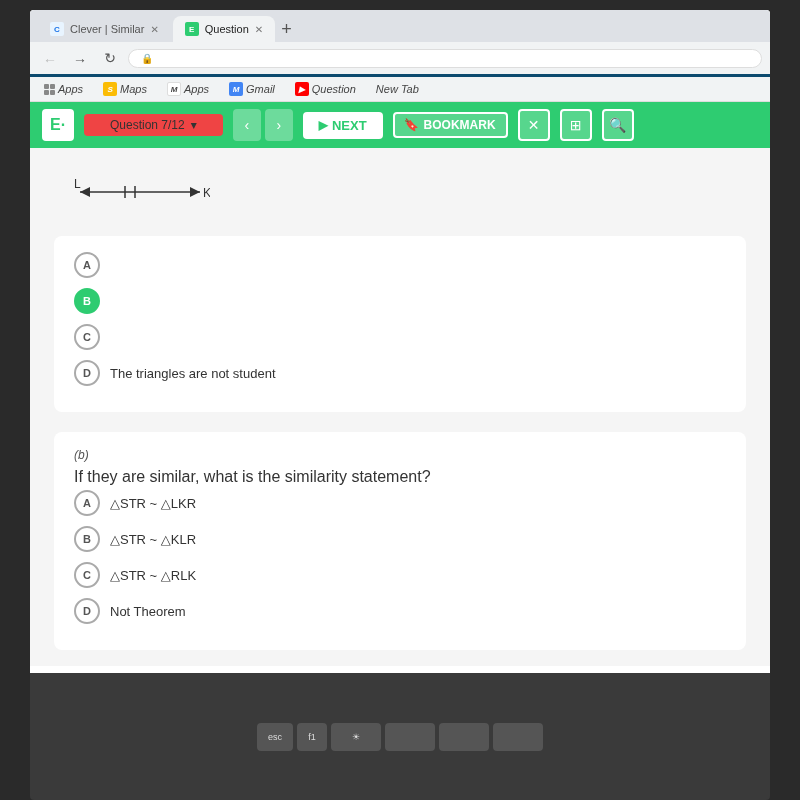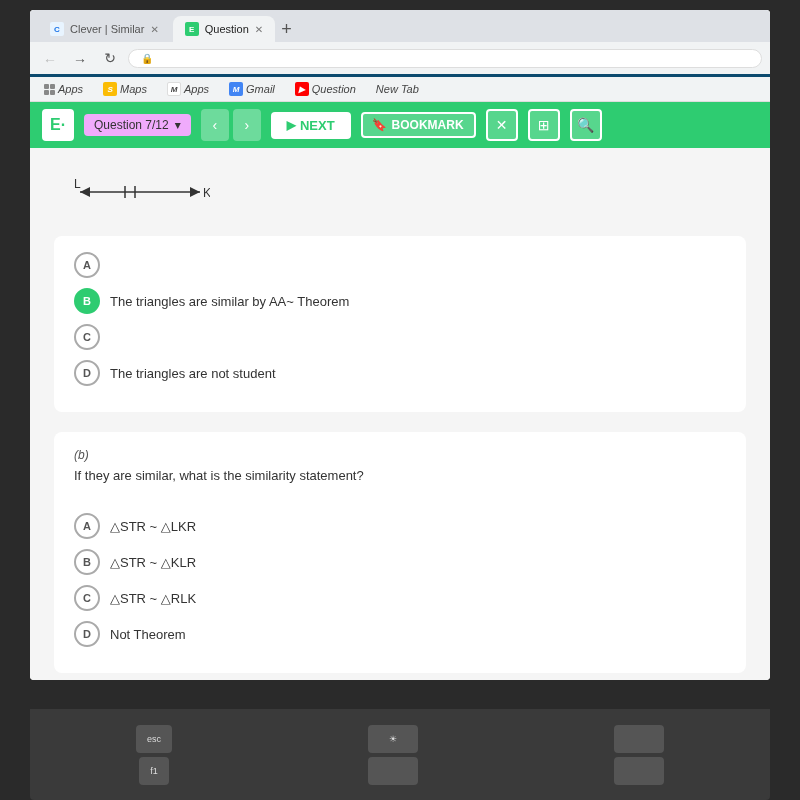--- a/index.html
+++ b/index.html
@@ -179,23 +179,23 @@
       height: 32px;
       display: flex;
       align-items: center;
       justify-content: center;
       border-radius: 4px;
     }
 
     .question-selector {
       display: flex;
       align-items: center;
-      background: #f0abfc;
-      border-radius: 4px;
-      padding: 4px 10px;
+      background: #ef4444;
+      border-radius: 4px;
+      padding: 4px 26px;
       gap: 6px;
       font-size: 12px;
       color: #333;
       cursor: pointer;
     }
 
     .nav-arrows {
       display: flex;
       gap: 4px;
     }
@@ -312,46 +312,45 @@
       font-style: italic;
     }
 
     .sub-question {
       background: #fff;
       border-radius: 8px;
       padding: 16px 20px;
     }
 
     .sub-question-text {
-      font-size: 13px;
+      font-size: 16px;
       color: #333;
-      margin-bottom: 30px;
+      margin-bottom: 4px;
     }
 
     
     .diagram-svg {
       margin: 8px 0 4px 16px;
     }
 
     
     .keyboard-area {
       position: absolute;
       bottom: 0;
       left: 30px;
       right: 30px;
-      height: 91px;
+      height: 127px;
       background: #3a3a3a;
       border-radius: 0 0 4px 4px;
       display: flex;
       align-items: center;
       justify-content: center;
       gap: 4px;
       flex-wrap: wrap;
       padding: 10px;
-      flex-direction: column;
     }
 
     .key {
       background: #555;
       border-radius: 4px;
       width: 30px;
       height: 28px;
       display: flex;
       align-items: center;
       justify-content: center;
@@ -475,21 +474,20 @@
           <text x="133" y="25" font-size="12" fill="#333" font-family="Arial">K</text>
         </svg>
       </div>
 
       <div class="answer-options">
         <div class="option-row">
           <div class="option-circle">A</div>
         </div>
         <div class="option-row">
           <div class="option-circle selected">B</div>
-          <span>The triangles are similar by AA~ Theorem</span>
         </div>
         <div class="option-row">
           <div class="option-circle">C</div>
         </div>
         <div class="option-row">
           <div class="option-circle">D</div>
           <span>The triangles are not student</span>
         </div>
       </div>
 

